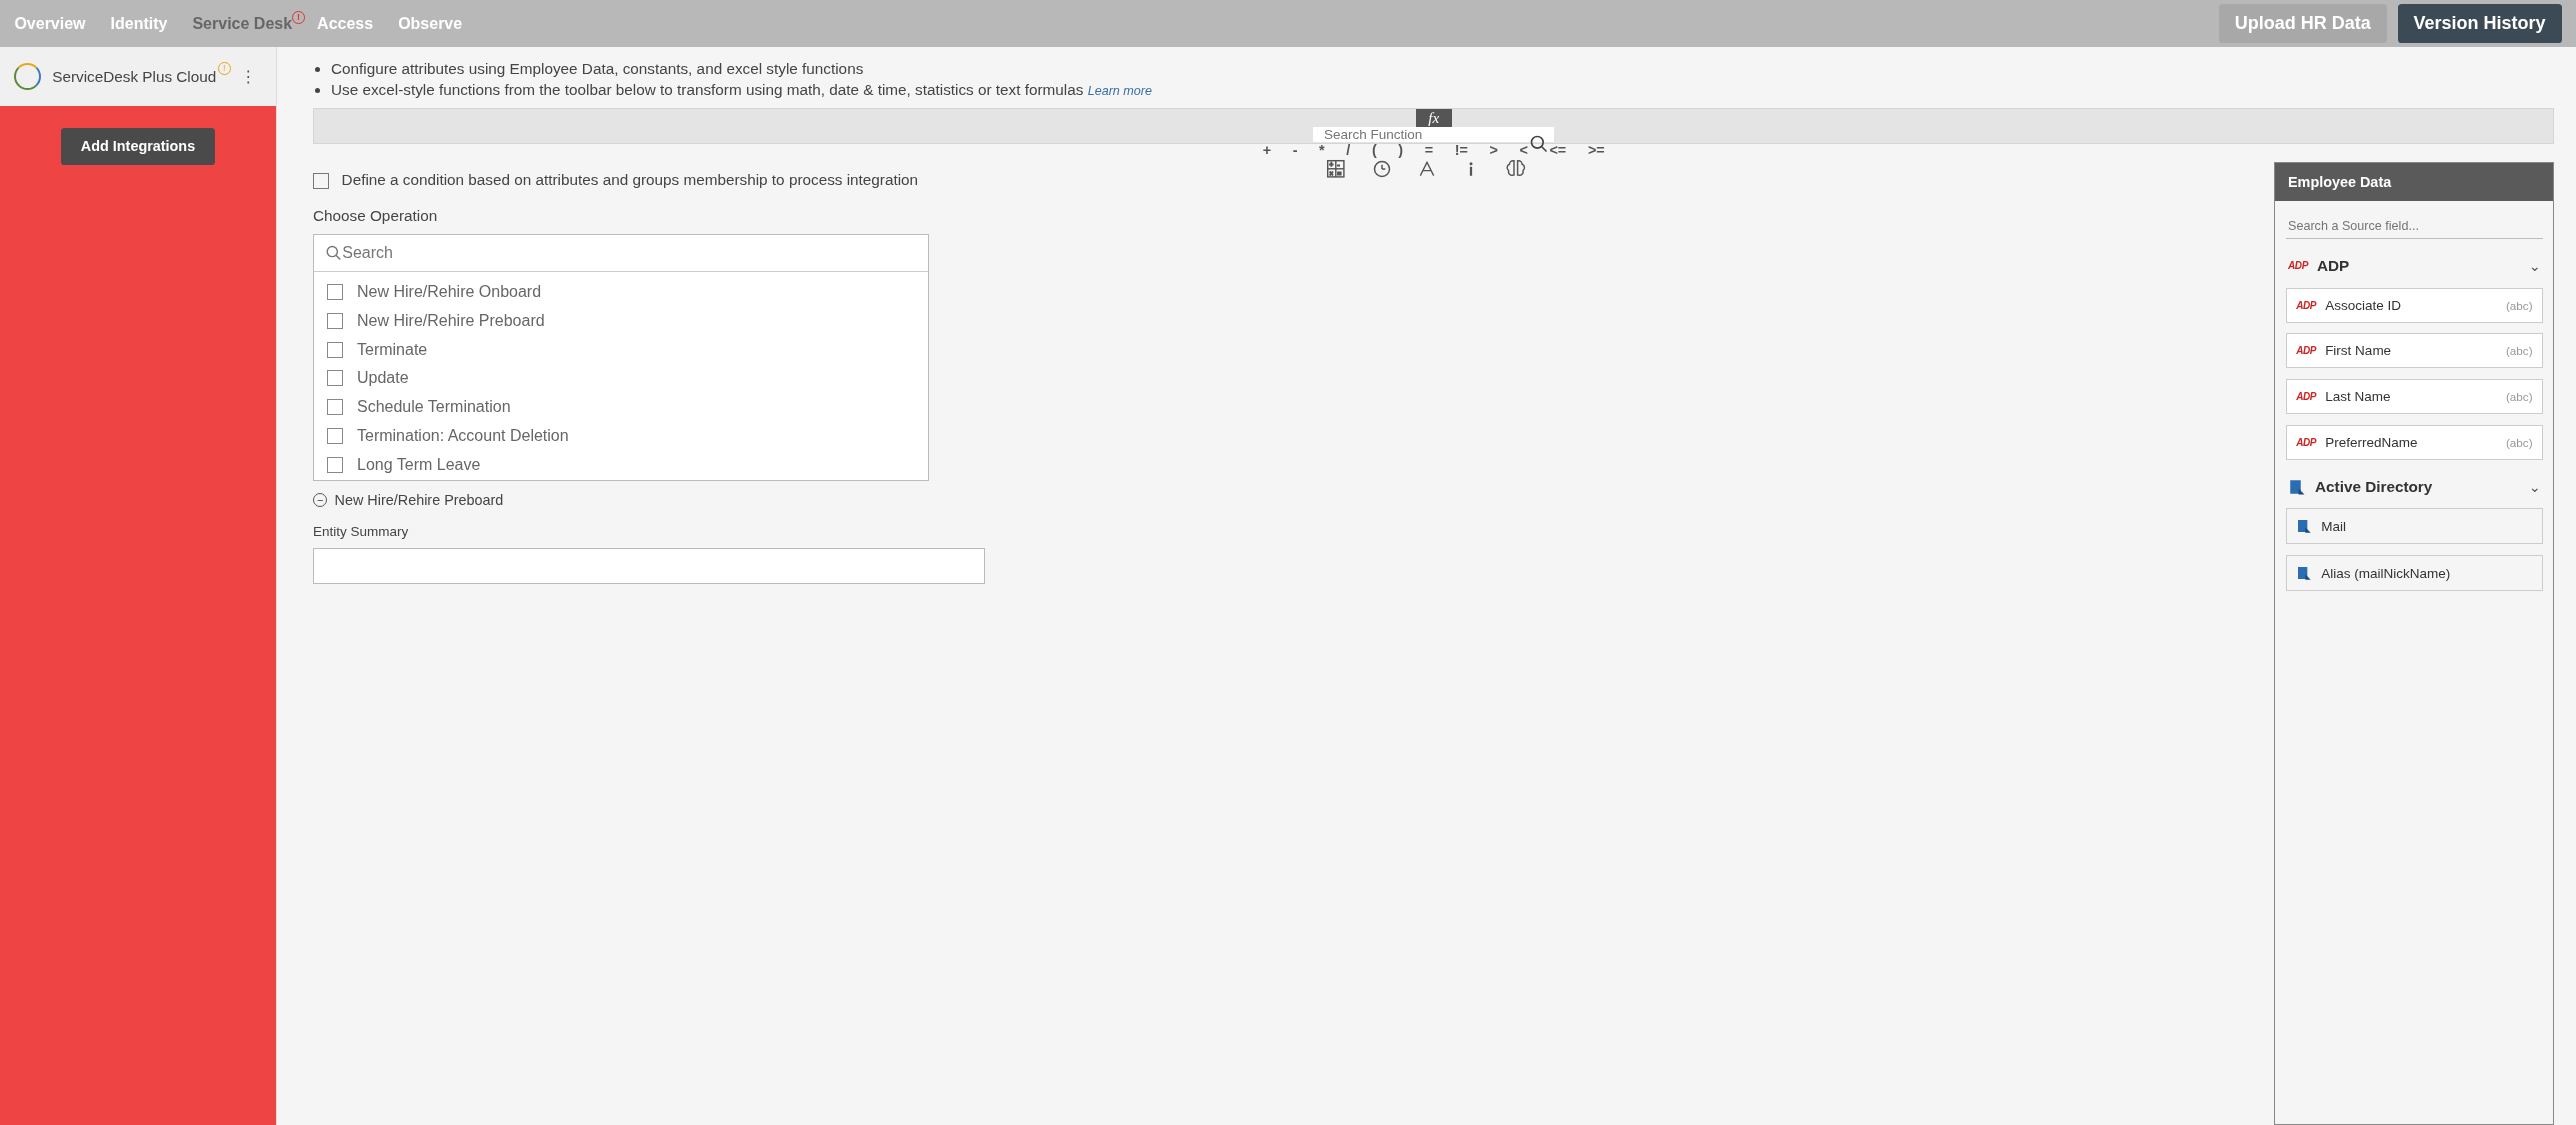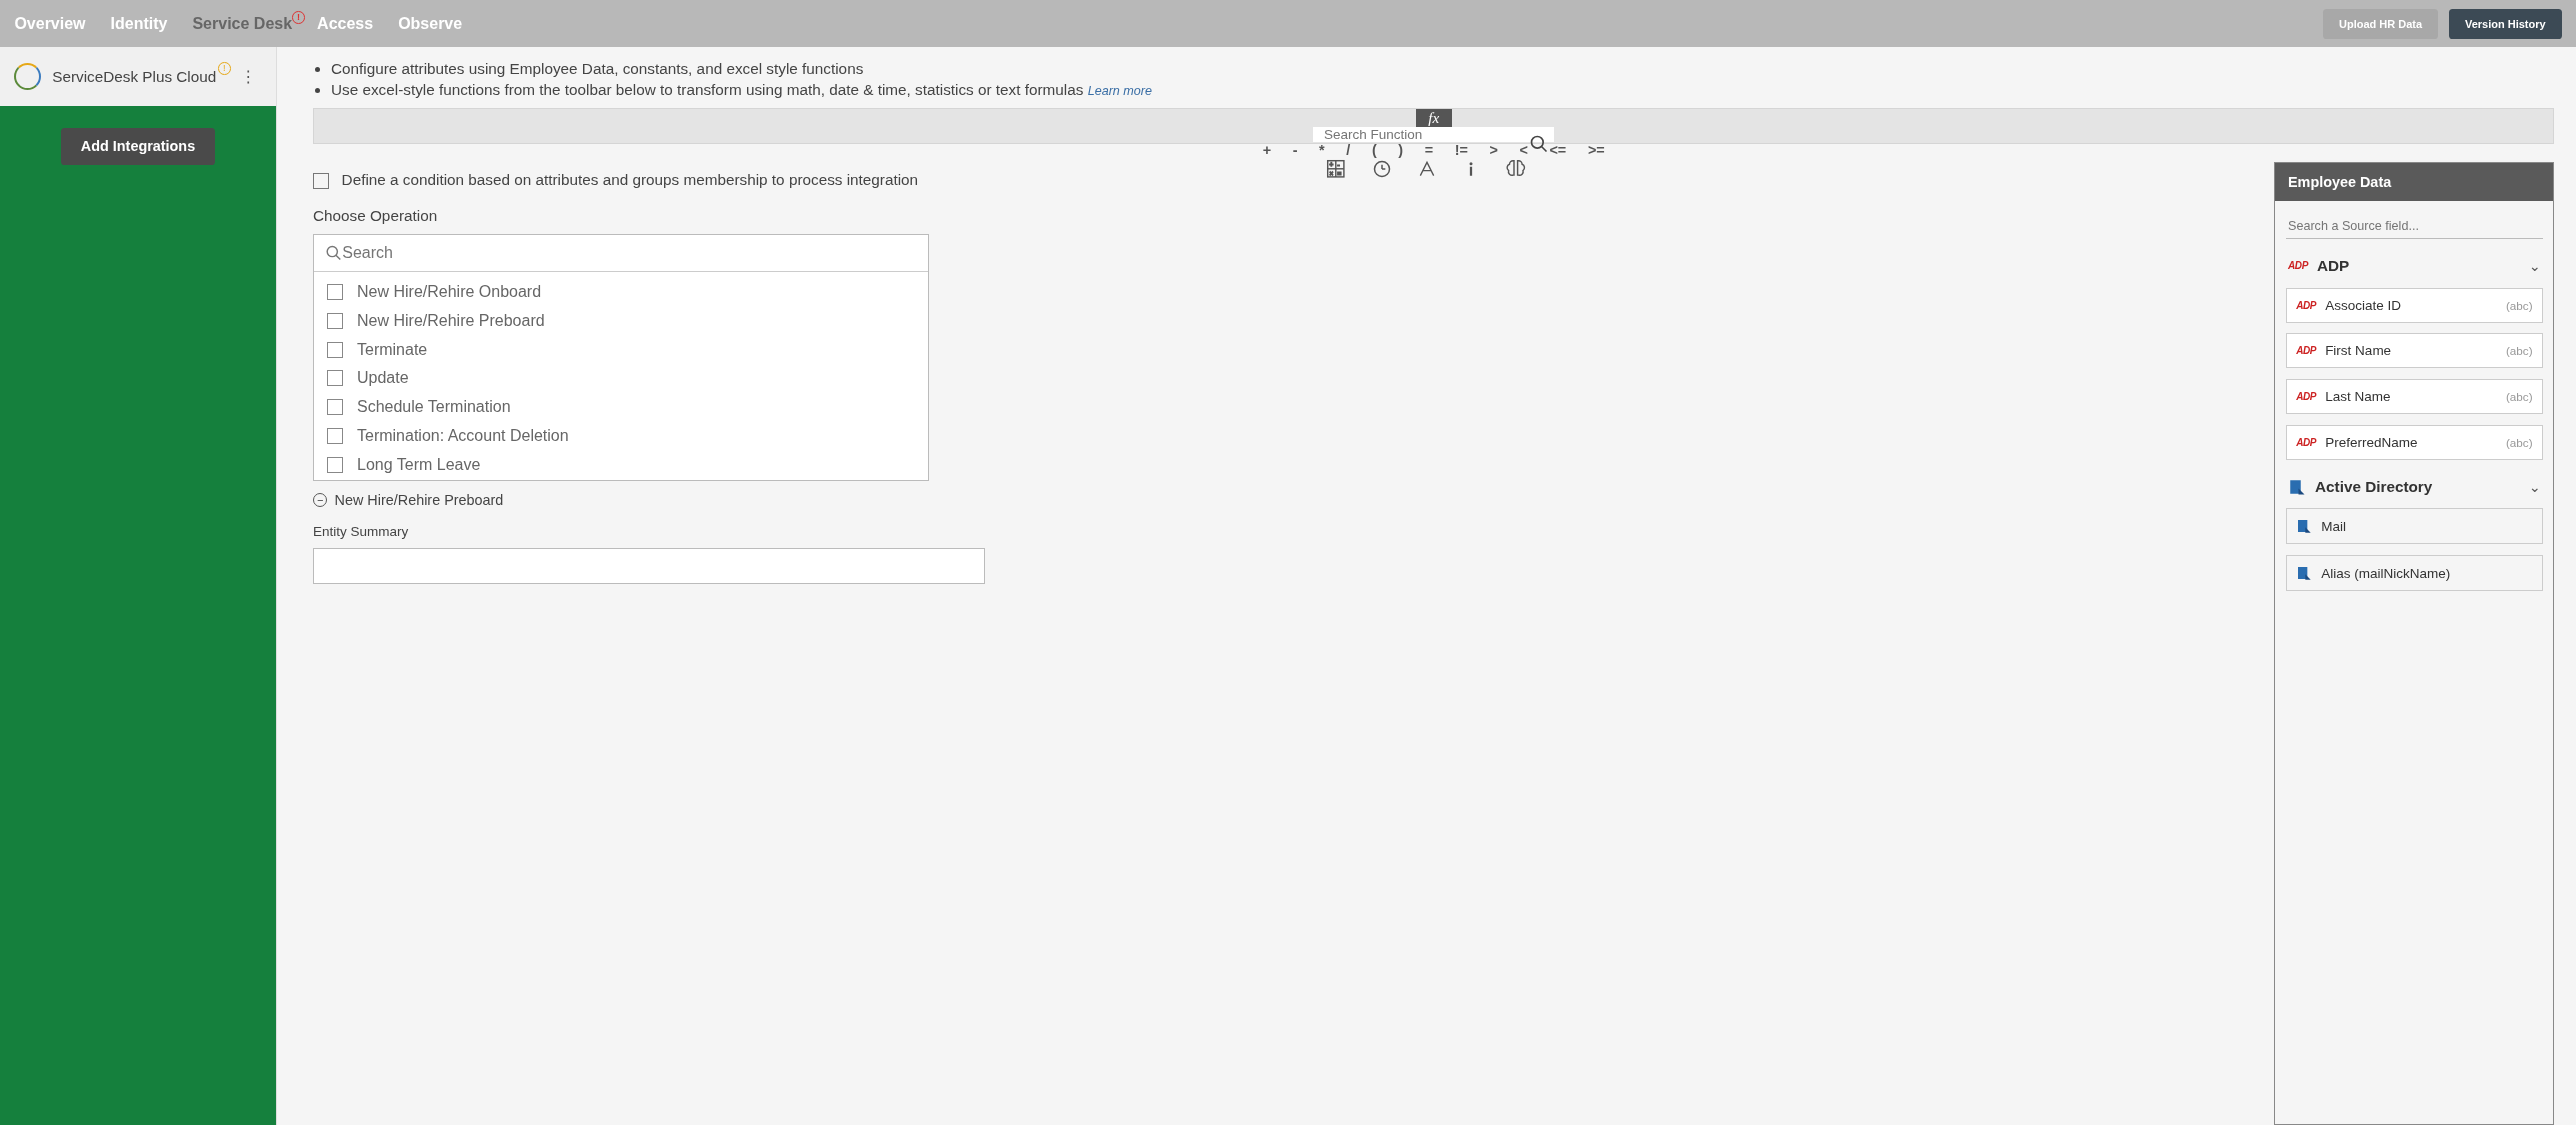--- a/index.html
+++ b/index.html
@@ -13,31 +13,31 @@
   .tabs { display: flex; gap: 25px; }
   .tab { color: #fff; font-size: 16px; font-weight: 600; cursor: pointer; position: relative; }
   .tab.active { color: #666; }
   .tab .alert {
     position: absolute; top: -3.6px; right: -12.6px; width: 12.6px; height: 12.6px;
     border: 1.3px solid #d33; border-radius: 50%; color: #d33;
     font-size: 9px; display: flex; align-items: center; justify-content: center;
   }
   .topbar-spacer { flex: 1; }
   .btn {
-    padding: 9px 16px; border-radius: 3.6px; font-size: 11px; font-weight: 600;
+    padding: 9px 16px; border-radius: 3.6px; font-size: 18px; font-weight: 600;
     border: none; cursor: pointer; margin-left: 10.8px;
   }
   .btn-light { background: #a8a8a8; color: #fff; }
   .btn-dark { background: #3c4a55; color: #fff; }
 
   .page { display: flex; height: calc(100vh - 47px); }
 
   
   .sidebar {
-    width: 277px; background: #15803d; border-right: 0.9px solid #ddd;
+    width: 277px; background: #ef4444; border-right: 0.9px solid #ddd;
     display: flex; flex-direction: column;
   }
   .sidebar-head {
     display: flex; align-items: center; padding: 16px 14.4px; gap: 10.8px;
     background: #f0f0f0;
   }
   .logo-ring {
     width: 27px; height: 27px; border: 2.7px solid #5b8a3a; border-top-color: #e6a817; border-right-color:#3a7bbf;
     border-radius: 50%;
   }

